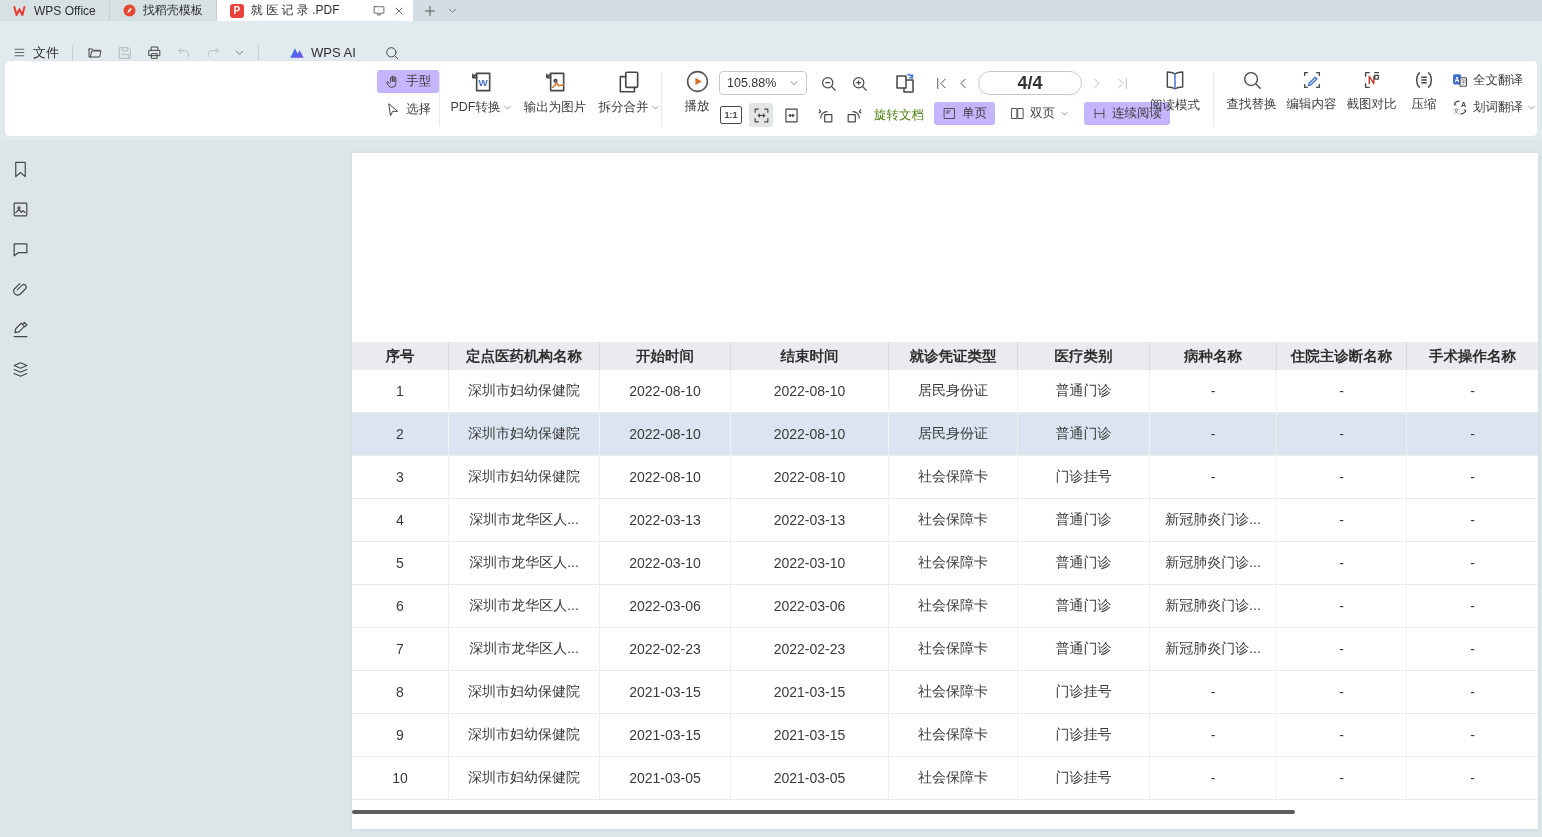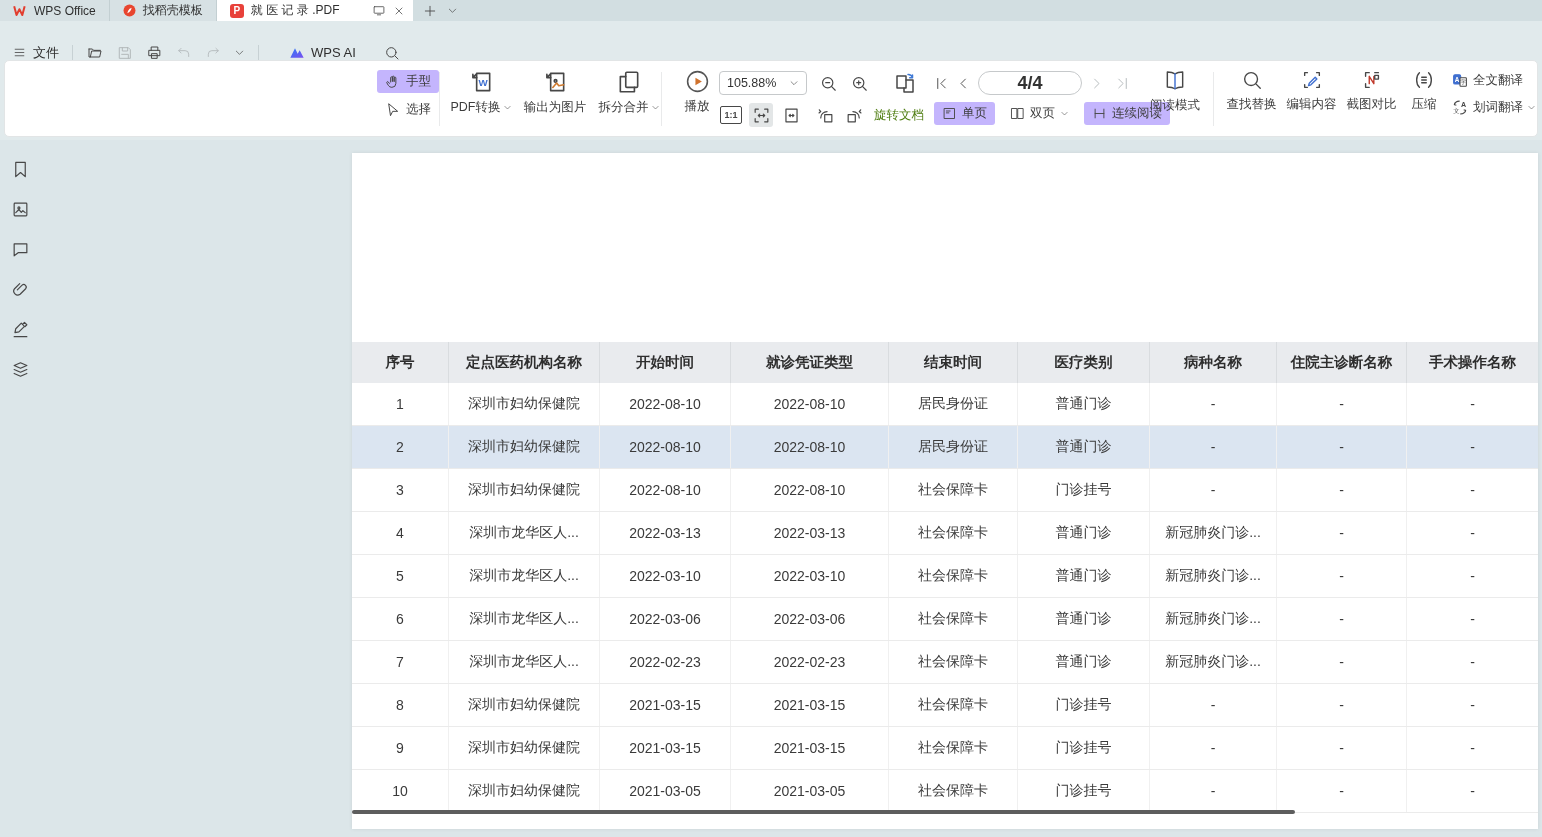--- a/index.html
+++ b/index.html
@@ -57,21 +57,21 @@
   .transcol { position:absolute; left:1446px; top:11px; display:flex; flex-direction:column; gap:10px; }
   .transrow { display:flex; align-items:center; gap:4px; font-size:12.5px; color:#3c3c3c; white-space:nowrap; }
 
   
   .content { position:absolute; left:0; top:140px; width:1542px; height:697px; background:#dce6e9; }
   .siderail { position:absolute; left:11px; top:20px; display:flex; flex-direction:column; gap:21px; }
   .page { position:absolute; left:352px; top:13px; width:1186px; height:676px; background:#fff; box-shadow:0 0 4px rgba(0,0,0,.08); }
 
   .dtable { position:absolute; left:0; top:189px; width:100%; }
   .trow, .thead { display:grid; grid-template-columns:97px 151px 131px 158px 129px 132px 127px 130px 1fr; }
-  .thead { height:41px; background:#e9ebee;text-align:center; }
+  .thead { height:28px; background:#e9ebee;text-align:center; }
   .thead .tcell { font-weight:bold; color:#2e2e2e; font-size:14.5px; border-right:1px solid #d9dcdf; }
   .thead .tcell:last-child { border-right:none; }
   .trow { height:43px; background:#fff; border-bottom:1px solid #ebebeb; }
   .trow.hl { background:#dbe5f1; }
   .tcell { display:flex; align-items:center; justify-content:center; font-size:14px; color:#3a3a3a; border-right:1px solid #f0f0f0; overflow:hidden; white-space:nowrap; }
   .tcell:last-child { border-right:none; }
   .hscroll { position:absolute; left:0; top:657px; width:943px; height:4px; background:#5d5d5d; border-radius:2px; }
 </style>
 </head>
 <body>
@@ -469,22 +469,22 @@
         </svg>
     </span>
   </div>
 
   <div class="page">
     <div class="dtable">
       <div class="thead">
           <div class="tcell">序号</div>
           <div class="tcell">定点医药机构名称</div>
           <div class="tcell">开始时间</div>
+          <div class="tcell">结束时间</div>
           <div class="tcell">就诊凭证类型</div>
-          <div class="tcell">结束时间</div>
           <div class="tcell">医疗类别</div>
           <div class="tcell">病种名称</div>
           <div class="tcell">住院主诊断名称</div>
           <div class="tcell">手术操作名称</div>
         </div>
       <div>
           <div class="trow">
             <div class="tcell">1</div>
             <div class="tcell">深圳市妇幼保健院</div>
             <div class="tcell">2022-08-10</div>

